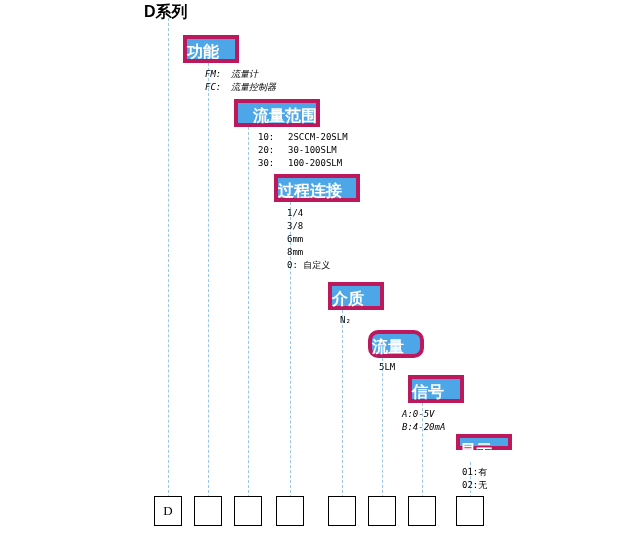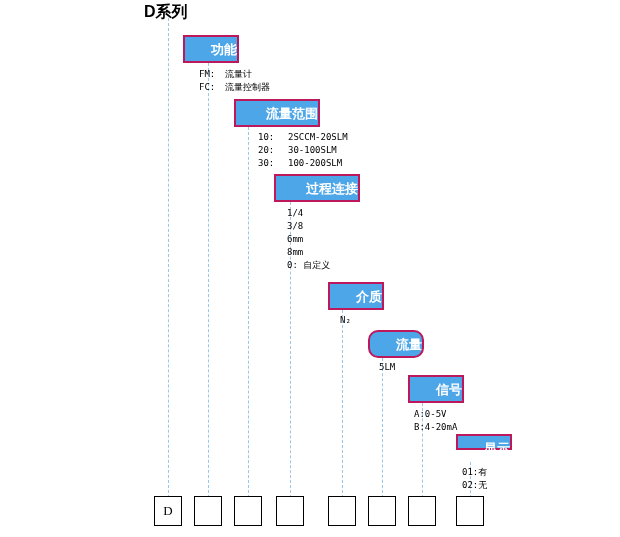--- a/index.html
+++ b/index.html
@@ -26,25 +26,25 @@
     top: 2px;
     font-size: 16px;
     font-weight: bold;
     color: #000000;
     letter-spacing: 0px;
     white-space: nowrap;
   }
   .node {
     position: absolute;
     background: #4da6e8;
-    border: 2px solid #be185d;
+    border: 4px solid #be185d;
     color: #ffffff;
-    font-size: 13px;
+    font-size: 16px;
     font-weight: bold;
-    text-align: right;
+    text-align: left;
     line-height: 26px;
     white-space: nowrap;
     box-sizing: border-box;
   }
   .optlist {
     position: absolute;
     font-size: 9px;
     color: #000000;
     line-height: 13px;
     white-space: nowrap;
@@ -92,21 +92,21 @@
     <div class="dashline" style="left: 382px; top: 358px; height: 140px;"></div>
     <div class="dashline" style="left: 422px; top: 403px; height: 95px;"></div>
     <div class="dashline" style="left: 470px; top: 462px; height: 36px;"></div>
     <div class="node" style="left: 183px; top: 35px; width: 56px; height: 28px; line-height: 26px;"><span>功能</span></div>
     <div class="node" style="left: 234px; top: 99px; width: 86px; height: 28px; line-height: 26px; padding-left: 15px;"><span>流量范围</span></div>
     <div class="node" style="left: 274px; top: 174px; width: 86px; height: 28px; line-height: 26px;"><span>过程连接</span></div>
     <div class="node" style="left: 328px; top: 282px; width: 56px; height: 28px; line-height: 26px;"><span>介质</span></div>
     <div class="node" style="left: 368px; top: 330px; width: 56px; height: 28px; line-height: 26px; border-radius: 10px;"><span>流量</span></div>
     <div class="node" style="left: 408px; top: 375px; width: 56px; height: 28px; line-height: 26px;"><span>信号</span></div>
     <div class="node" style="left: 456px; top: 434px; width: 56px; height: 16px; line-height: 26px;"><span>显示</span></div>
-    <div class="optlist" style="left: 199px; top: 68px;">
+    <div class="optlist" style="left: 205px; top: 68px; font-style: italic;">
       <span class="row"><span class="code" style="width: 26px;">FM:</span><span class="desc">流量计</span></span>
       <span class="row"><span class="code" style="width: 26px;">FC:</span><span class="desc">流量控制器</span></span>
     </div>
     <div class="optlist" style="left: 258px; top: 131px;">
       <span class="row"><span class="code" style="width: 30px;">10:</span><span class="desc">2SCCM-20SLM</span></span>
       <span class="row"><span class="code" style="width: 30px;">20:</span><span class="desc">30-100SLM</span></span>
       <span class="row"><span class="code" style="width: 30px;">30:</span><span class="desc">100-200SLM</span></span>
     </div>
     <div class="optlist" style="left: 287px; top: 207px;">
       <span class="row"><span class="code">1/4</span></span>
@@ -114,21 +114,21 @@
       <span class="row"><span class="code">6mm</span></span>
       <span class="row"><span class="code">8mm</span></span>
       <span class="row"><span class="code">0: 自定义</span></span>
     </div>
     <div class="optlist" style="left: 340px; top: 314px;">
       <span class="row"><span class="code">N₂</span></span>
     </div>
     <div class="optlist" style="left: 379px; top: 361px;">
       <span class="row"><span class="code">5LM</span></span>
     </div>
-    <div class="optlist" style="left: 414px; top: 408px;">
+    <div class="optlist" style="left: 402px; top: 408px; font-style: italic;">
       <span class="row"><span class="code">A:0-5V</span></span>
       <span class="row"><span class="code">B:4-20mA</span></span>
     </div>
     <div class="optlist" style="left: 462px; top: 466px;">
       <span class="row"><span class="code">01:有</span></span>
       <span class="row"><span class="code">02:无</span></span>
     </div>
     <div class="box" style="left: 154px; top: 496px; width: 28px; height: 30px; line-height: 28px;">D</div>
     <div class="box" style="left: 194px; top: 496px; width: 28px; height: 30px; line-height: 28px;"></div>
     <div class="box" style="left: 234px; top: 496px; width: 28px; height: 30px; line-height: 28px;"></div>

